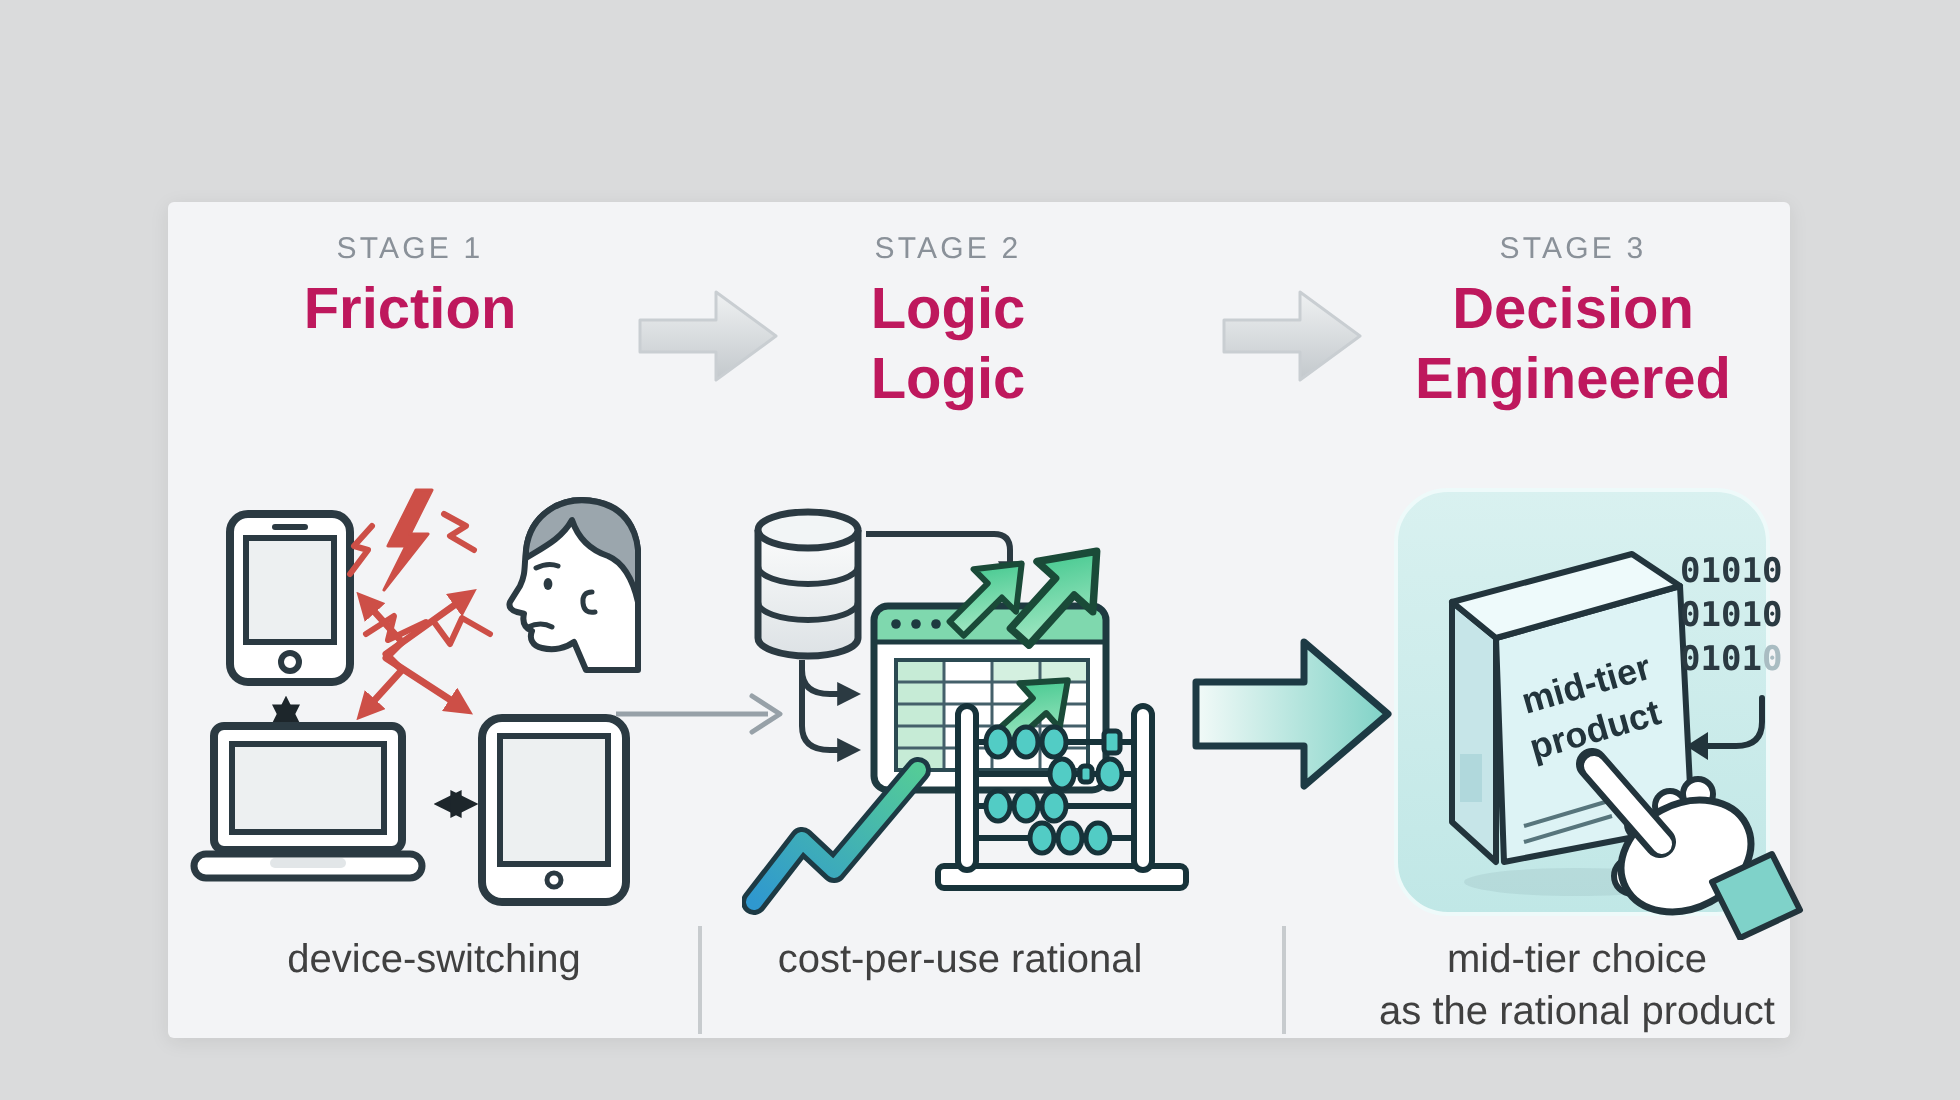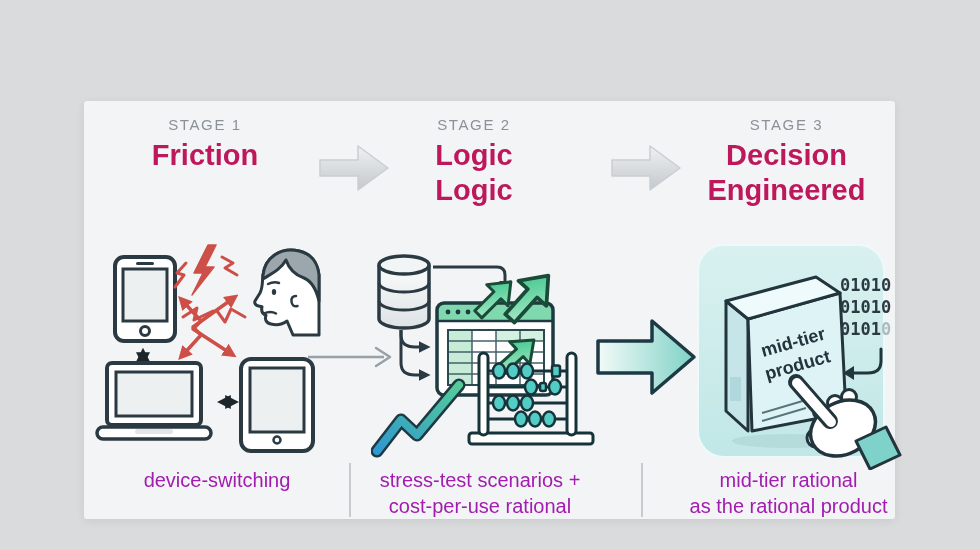--- a/index.html
+++ b/index.html
@@ -30,21 +30,21 @@
   .stage-title{
     margin-top:5px;font-size:29px;line-height:35px;font-weight:700;color:#be185d;
   }
   .stage-title span{display:block;}
   .illus{position:absolute;top:134px;}
   .illus1{left:3px;}
   .illus2{left:287px;}
   .illus3{left:604px;}
   .caption{
     position:absolute;top:366px;width:100%;
-    font-size:20px;line-height:26px;color:#a21caf;
+    font-size:20px;line-height:26px;color:#404040;
   }
   .caption span{display:block;}
   .col3 .caption{transform:translateX(20px);}
   .divider{position:absolute;top:362px;width:2px;height:54px;background:#c7cbce;}
   .divider1{left:265px;}
   .divider2{left:557px;}
   .connector{position:absolute;}
   .silver-arrow-1{left:234px;top:37px;}
   .silver-arrow-2{left:526px;top:37px;}
   .thin-arrow{left:222px;top:244px;}
@@ -210,35 +210,34 @@
         </g>
       </g>
 
       <g fill="none" stroke-linecap="round" stroke-linejoin="round">
         <polyline points="6,216 30,185 46,200 88,150" stroke="#1d3a44" stroke-width="13"></polyline>
         <polyline points="6,216 30,185 46,200 88,150" stroke="url(#s2-tg)" stroke-width="8"></polyline>
       </g>
     </svg>
     <div class="col col2" style="pointer-events:none">
       <div class="caption">
-        <span>stress-test scenarios +</span>
         <span>cost-per-use rational</span>
       </div>
     </div>
 
     <div class="col col3">
       <div class="stage-head">
         <div class="stage-label">STAGE 3</div>
         <div class="stage-title">
           <span>Decision</span>
           <span>Engineered</span>
         </div>
       </div>
       <div class="caption">
-        <span>mid-tier rational</span>
+        <span>mid-tier choice</span>
         <span>as the rational product</span>
       </div>
     </div>
     <svg class="illus illus3" width="215" height="235" viewBox="0 0 215 235">
       <defs>
         <linearGradient id="s3-tile" x1="0" y1="0" x2="0" y2="1">
           <stop offset="0" stop-color="#d9f1f0"></stop>
           <stop offset="1" stop-color="#c0e7e6"></stop>
         </linearGradient>
       </defs>

